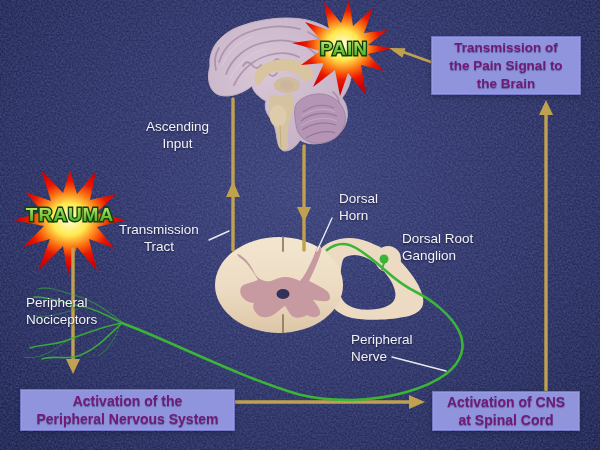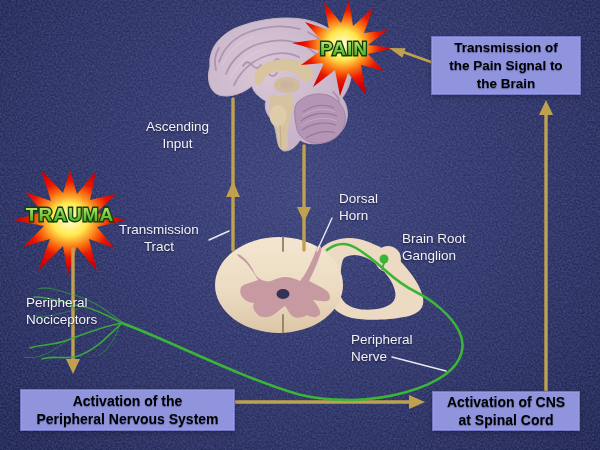--- a/index.html
+++ b/index.html
@@ -9,21 +9,21 @@
     background: radial-gradient(ellipse at 50% 42%, #3a4178 0%, #2f3569 40%, #272d5d 70%, #1d234e 100%);
   }
   .stage svg.scene { position:absolute; left:0; top:0; }
   .lbl {
     position:absolute; color:#f2f2f7; font-size:13.5px; line-height:16.5px;
     white-space:pre-line; text-shadow:0 1px 2px rgba(0,0,25,.6);
   }
   .lbl.r { text-align:center; }
   .pbox {
     position:absolute; background:#8f94dc; border:1px solid #7276c5;
-    color:#000000; font-weight:bold; text-align:center; white-space:pre-line;
+    color:#701a75; font-weight:bold; text-align:center; white-space:pre-line;
     display:flex; align-items:center; justify-content:center;
     text-shadow:0 1px 1px rgba(35,40,95,.45);
     box-shadow:0 0 0 1px rgba(255,255,255,0.08) inset, 0 2px 5px rgba(0,0,20,0.25);
   }
   #box-transmission { left:431px; top:36px;  width:148px; height:57px; font-size:13.5px; line-height:18px; }
   #box-pns          { left:20px;  top:389px; width:213px; height:40px; font-size:14px;   line-height:18px; }
   #box-cns          { left:432px; top:391px; width:146px; height:38px; font-size:14px;   line-height:18px; }
   #lbl-ascending     { left:130px; top:119px; width:95px; }
   #lbl-descending    { left:312px; top:149px; }
   #lbl-dorsal-horn   { left:339px; top:191px; }
@@ -210,21 +210,21 @@
   </svg>
 
   <div class="lbl r" id="lbl-ascending">Ascending
 Input</div>
   <div class="lbl" id="lbl-dorsal-horn">Dorsal
 Horn</div>
   <div class="lbl r" id="lbl-spinothalamic">Transmission
 Tract</div>
   <div class="lbl" id="lbl-nociceptors">Peripheral
 Nociceptors</div>
-  <div class="lbl" id="lbl-drg">Brain Root
+  <div class="lbl" id="lbl-drg">Dorsal Root
 Ganglion</div>
   <div class="lbl" id="lbl-peripheral-nerve">Peripheral
 Nerve</div>
 
   <div class="pbox" id="box-transmission">Transmission of
 the Pain Signal to
 the Brain</div>
   <div class="pbox" id="box-cns">Activation of CNS
 at Spinal Cord</div>
   <div class="pbox" id="box-pns">Activation of the

